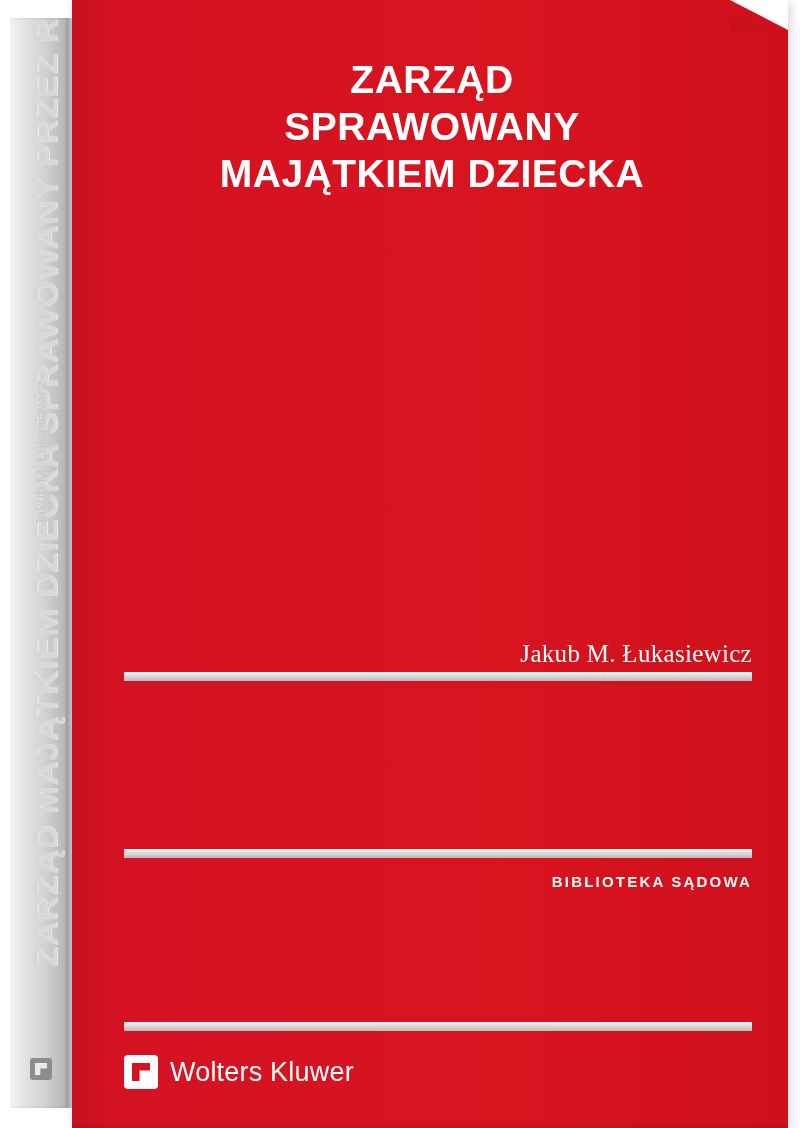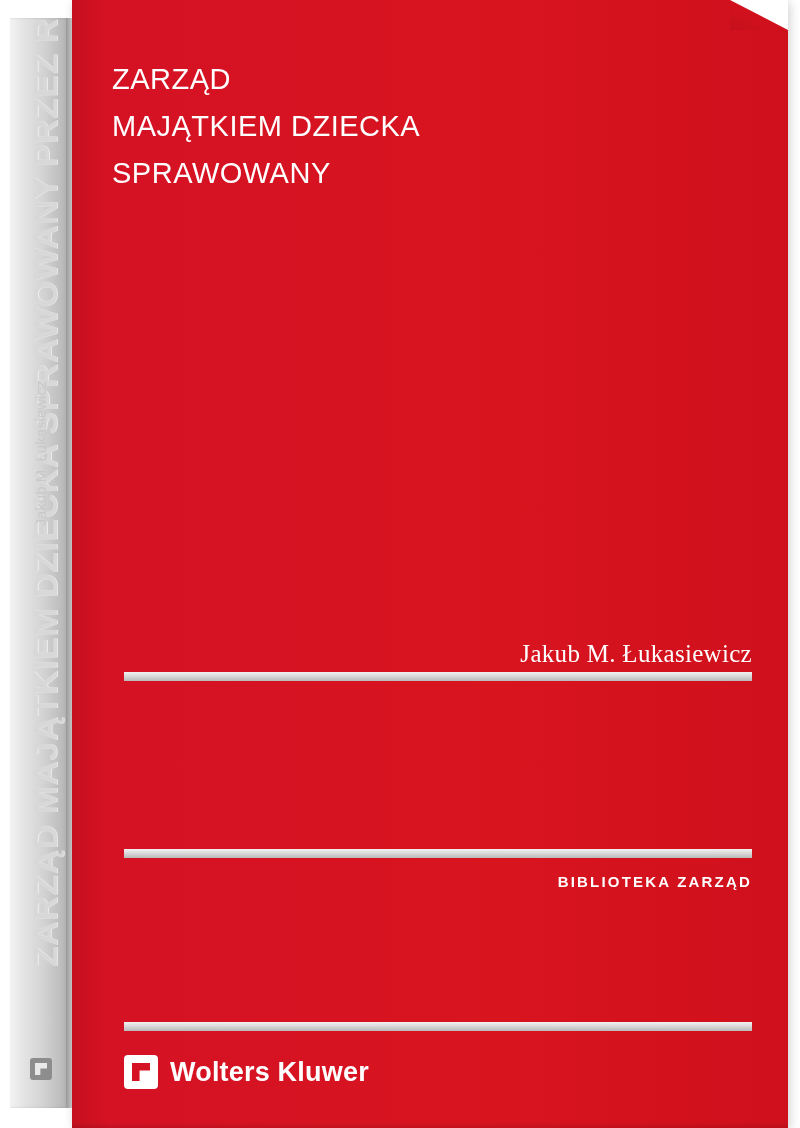--- a/index.html
+++ b/index.html
@@ -128,24 +128,24 @@
     height: 30px;
     background: linear-gradient(to bottom left, rgba(0,0,0,0.0) 60%, rgba(0,0,0,0.06) 100%);
     clip-path: polygon(0 0, 100% 100%, 0 100%);
   }
 
   #cover-title {
     position: absolute;
     right: 36px;
     top: 56px;
     width: 640px;
-    text-align: left;
-    color: #ffffff;
-    font-weight: normal;
-    font-size: 29px;
+    text-align: center;
+    color: #ffffff;
+    font-weight: bold;
+    font-size: 39px;
     line-height: 47px;
     letter-spacing: 0.5px;
   }
   #cover-title .line { display: block; white-space: nowrap; }
 
   #cover-author {
     position: absolute;
     right: 36px;
     top: 640px;
     width: 640px;
@@ -200,21 +200,21 @@
     left: 8px;
     top: 8px;
     width: 18px;
     height: 18px;
     background: #d51224;
     clip-path: polygon(0 0, 100% 0, 100% 42%, 42% 42%, 42% 100%, 0 100%);
   }
   #publisher-name {
     color: #ffffff;
     font-size: 27px;
-    font-weight: bold;
+    font-weight: normal;
     letter-spacing: 0.2px;
   }
 
   
   #bottom-shadow {
     position: absolute;
     left: 72px;
     bottom: 0;
     width: 716px;
     height: 6px;
@@ -235,30 +235,30 @@
   </div>
   <div id="spine-inner-edge"></div>
 
   <div id="front-cover">
 
     <div id="cover-corner"></div>
     <div id="cover-corner-shade"></div>
 
     <div id="cover-title">
       <span class="line">ZARZĄD</span>
+      <span class="line">SPRAWOWANY</span>
       <span class="line">MAJĄTKIEM DZIECKA</span>
-      <span class="line">SPRAWOWANY</span>
     </div>
 
     <div id="cover-author">Jakub M. Łukasiewicz</div>
 
     <div class="rule" id="rule-1"></div>
 
     <div class="rule" id="rule-2"></div>
-    <div id="series-label">BIBLIOTEKA ZARZĄD</div>
+    <div id="series-label">BIBLIOTEKA SĄDOWA</div>
 
     <div class="rule" id="rule-3"></div>
 
     <div id="publisher-logo">
       <div id="publisher-mark"></div>
       <div id="publisher-name">Wolters Kluwer</div>
     </div>
 
   </div>
 

